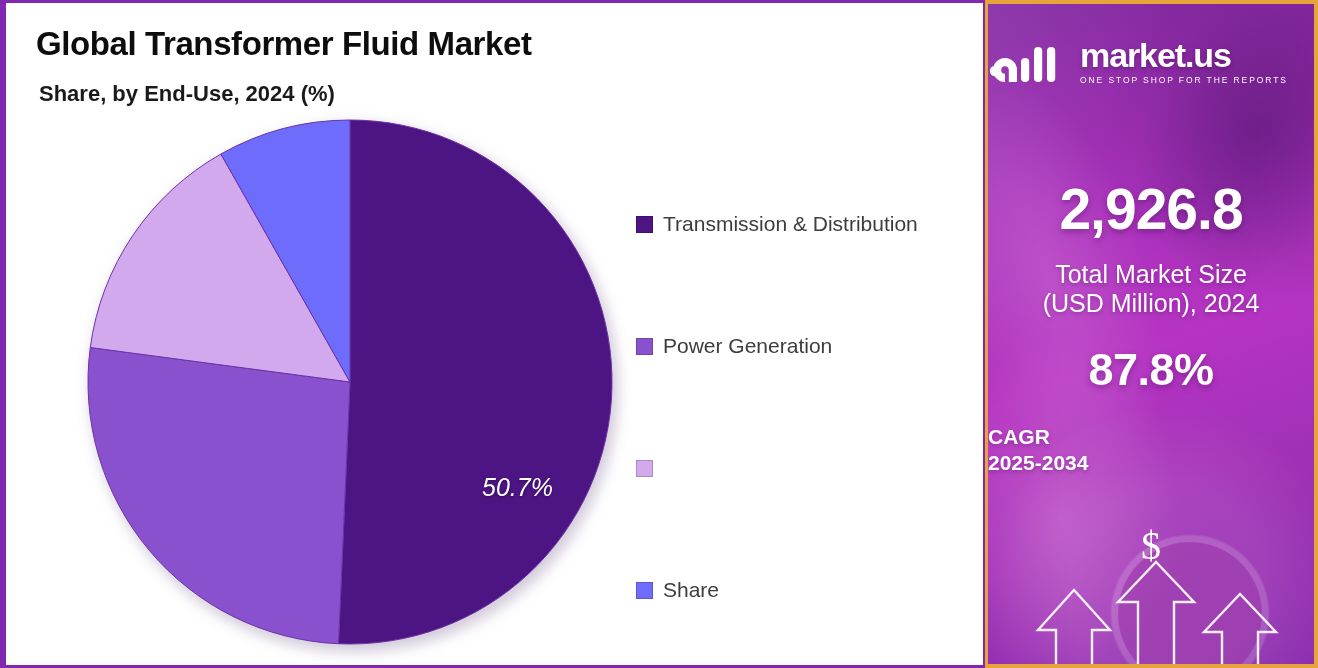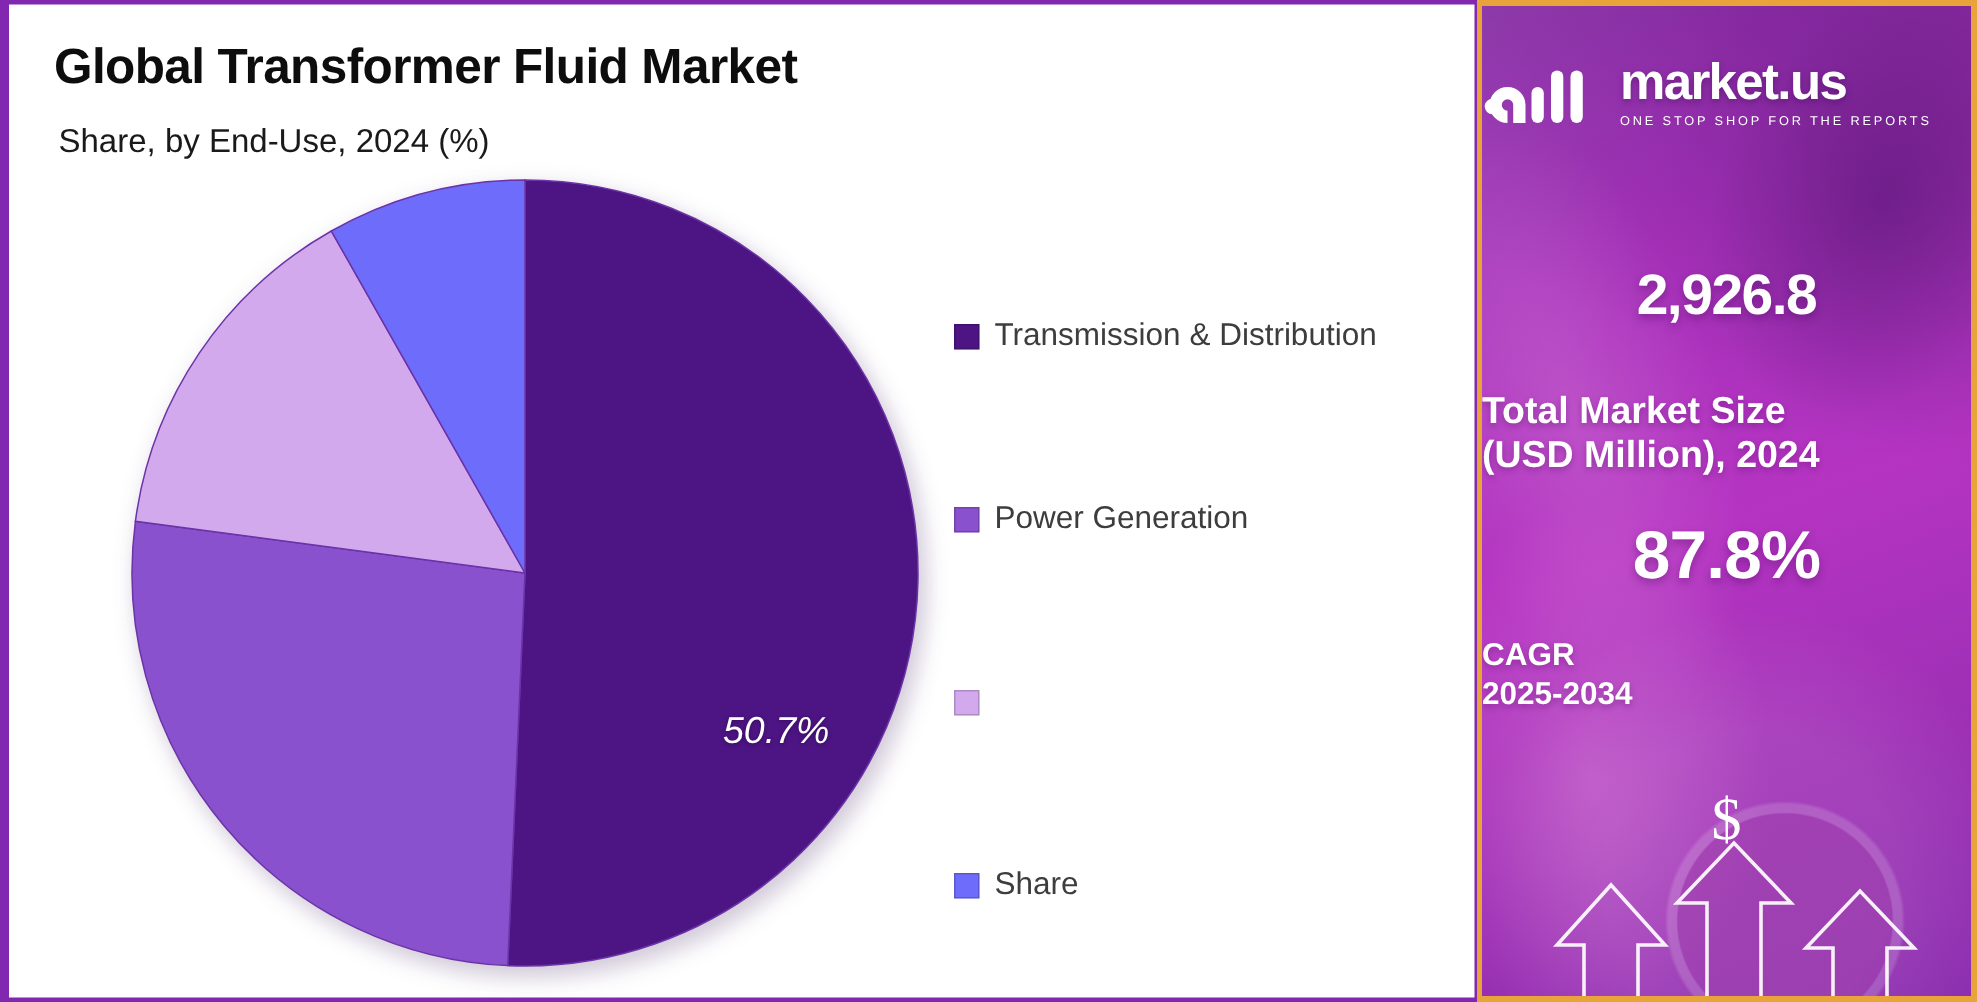--- a/index.html
+++ b/index.html
@@ -37,21 +37,21 @@
     font-weight:bold;
     color:#0d0d0d;
     letter-spacing:-0.4px;
     white-space:nowrap;
   }
   .subtitle {
     position:absolute;
     left:33px;
     top:78px;
     font-size:22px;
-    font-weight:400;
+    font-weight:700;
     color:#1a1a1a;
     white-space:nowrap;
   }
 
   
   .pie-wrap {
     position:absolute;
     left:78px;
     top:113px;
     width:532px;
@@ -176,33 +176,33 @@
     letter-spacing:1.9px;
     margin-top:3px;
     white-space:nowrap;
   }
 
   .big-value {
     position:absolute;
     left:0; right:0;
     top:172px;
     text-align:center;
-    font-size:38px;
+    font-size:57px;
     font-weight:bold;
     color:#ffffff;
     letter-spacing:-1px;
     text-shadow:0 3px 6px rgba(60,0,80,0.35);
   }
   .value-caption {
     position:absolute;
     left:0; right:0;
     top:256px;
-    text-align:left;
+    text-align:center;
     font-size:25px;
-    font-weight:bold;
+    font-weight:normal;
     line-height:1.17;
     color:#ffffff;
     text-shadow:0 2px 4px rgba(60,0,80,0.30);
   }
   .cagr-value {
     position:absolute;
     left:0; right:0;
     top:340px;
     text-align:center;
     font-size:45px;

